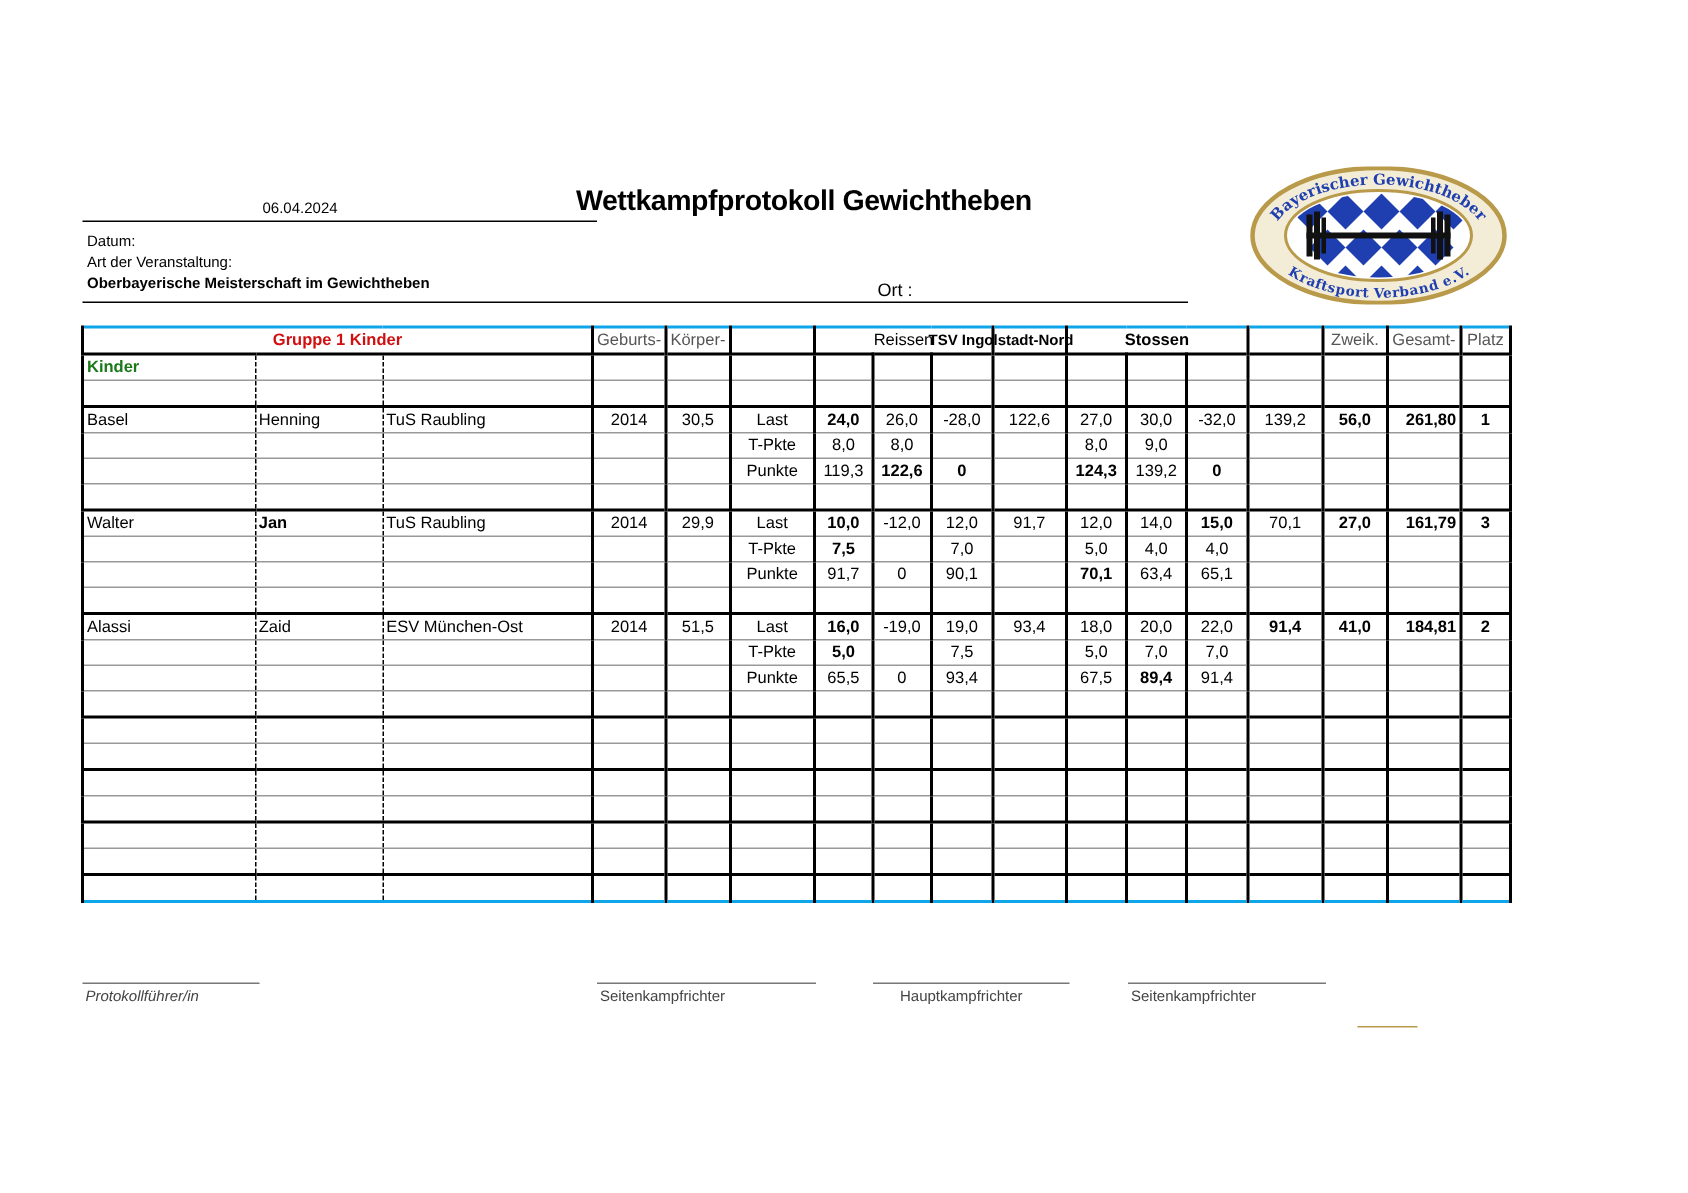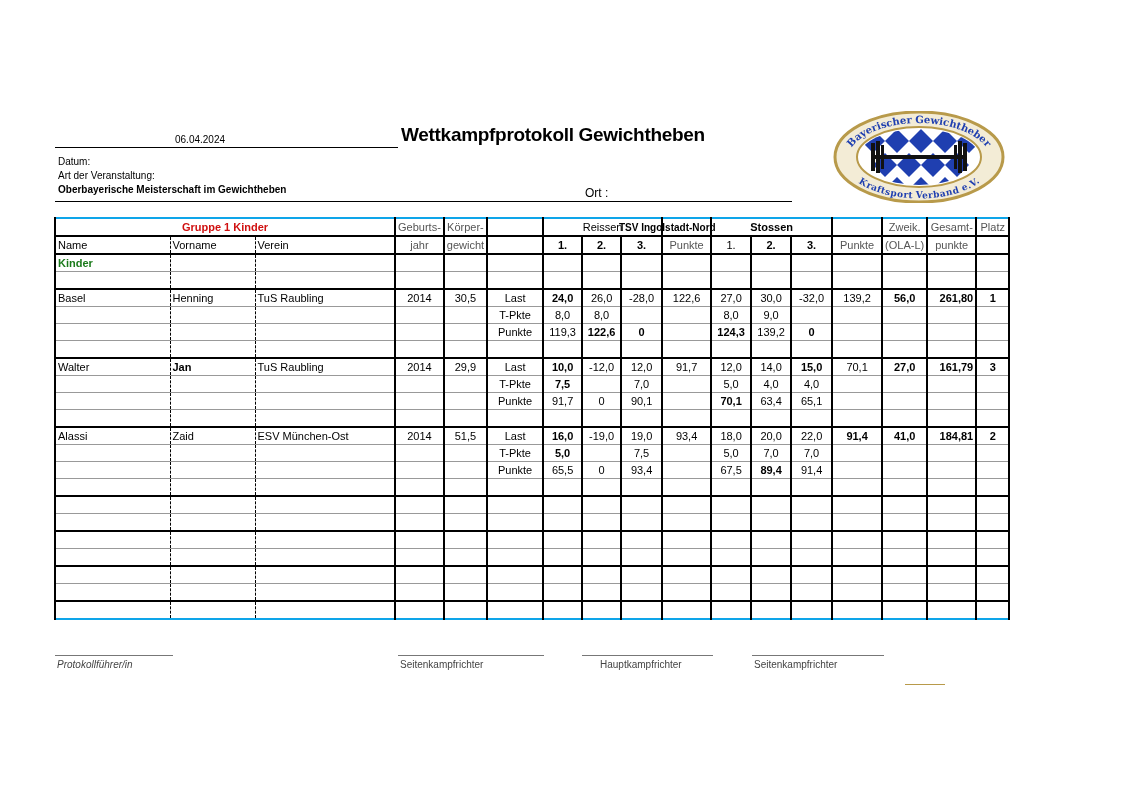--- a/index.html
+++ b/index.html
@@ -24,21 +24,21 @@
   .faint{color:#555;font-size:9px;}
   .logo{position:absolute;left:833px;top:111px;width:172px;height:92px;}
   .sig{position:absolute;font-size:10px;color:#444;}
 </style>
 </head>
 <body>
 
 <div class="abs small" style="left:58px;top:134px;margin-top:22px;">Datum:</div>
 <div class="abs small" style="left:175px;top:134px;">06.04.2024</div>
 <div class="line" style="left:55px;top:147px;width:343px;"></div>
-<div class="abs title" style="left:401px;top:124px;">Wettkampfprotokoll Gewichtheben</div>
+<div class="abs title" style="left:384px;top:124px;">Wettkampfprotokoll Gewichtheben</div>
 
 <div class="abs small" style="left:58px;top:170px;text-align:right;">Art der Veranstaltung:</div>
 <div class="abs event" style="left:58px;top:184px;">Oberbayerische Meisterschaft im Gewichtheben</div>
 <div class="abs" style="left:585px;top:186px;font-size:12px;">Ort :</div>
 <div class="abs event" style="left:619px;top:184px;margin-top:38px;">TSV Ingolstadt-Nord</div>
 <div class="line" style="left:55px;top:201px;width:737px;"></div>
 
 <div class="logo">
   <svg width="172" height="92" viewBox="0 0 172 92">
     <ellipse cx="86" cy="46" rx="84" ry="45" fill="#f3ecd6" stroke="#b89a4a" stroke-width="3"></ellipse>
@@ -103,39 +103,20 @@
     <td></td>
     <td colspan="3" class="ctr">Reissen</td>
     <td></td>
     <td colspan="3" class="ctr b">Stossen</td>
     <td></td>
     <td class="ctr faint">Zweik.</td>
     <td class="ctr faint">Gesamt-</td>
     <td class="ctr faint">Platz</td>
   </tr>
   <tr class="sep">
-    <td class="c-name">Name</td>
-    <td class="c-vor">Vorname</td>
-    <td class="c-ver">Verein</td>
-    <td class="ctr faint">jahr</td>
-    <td class="ctr faint">gewicht</td>
-    <td></td>
-    <td class="ctr b">1.</td>
-    <td class="ctr b">2.</td>
-    <td class="ctr b">3.</td>
-    <td class="ctr faint">Punkte</td>
-    <td class="ctr">1.</td>
-    <td class="ctr b">2.</td>
-    <td class="ctr b">3.</td>
-    <td class="ctr faint">Punkte</td>
-    <td class="ctr faint">(OLA-L)</td>
-    <td class="ctr faint">punkte</td>
-    <td></td>
-  </tr>
-  <tr class="sep">
     <td class="c-name cat">Kinder</td>
     <td class="c-vor"></td>
         <td class="c-ver"></td>
         <td></td>
         <td></td>
         <td></td>
         <td></td>
         <td></td>
         <td></td>
         <td></td>

